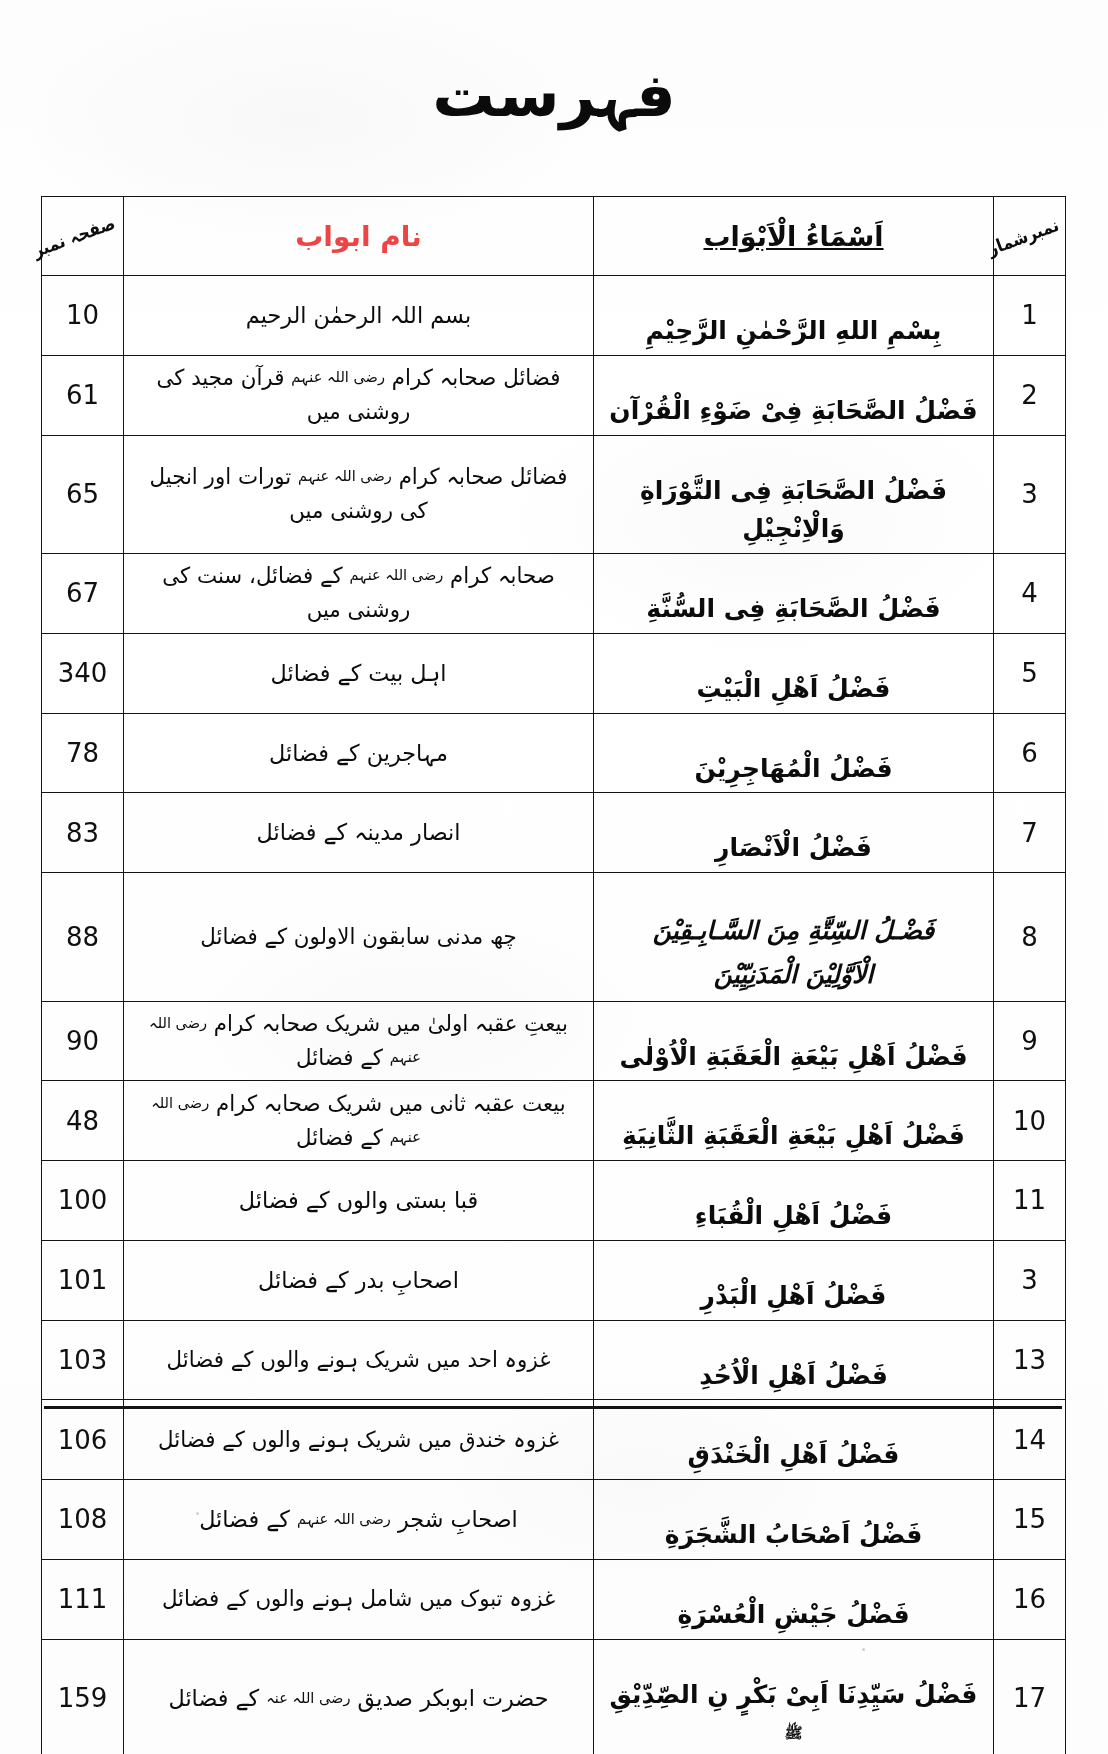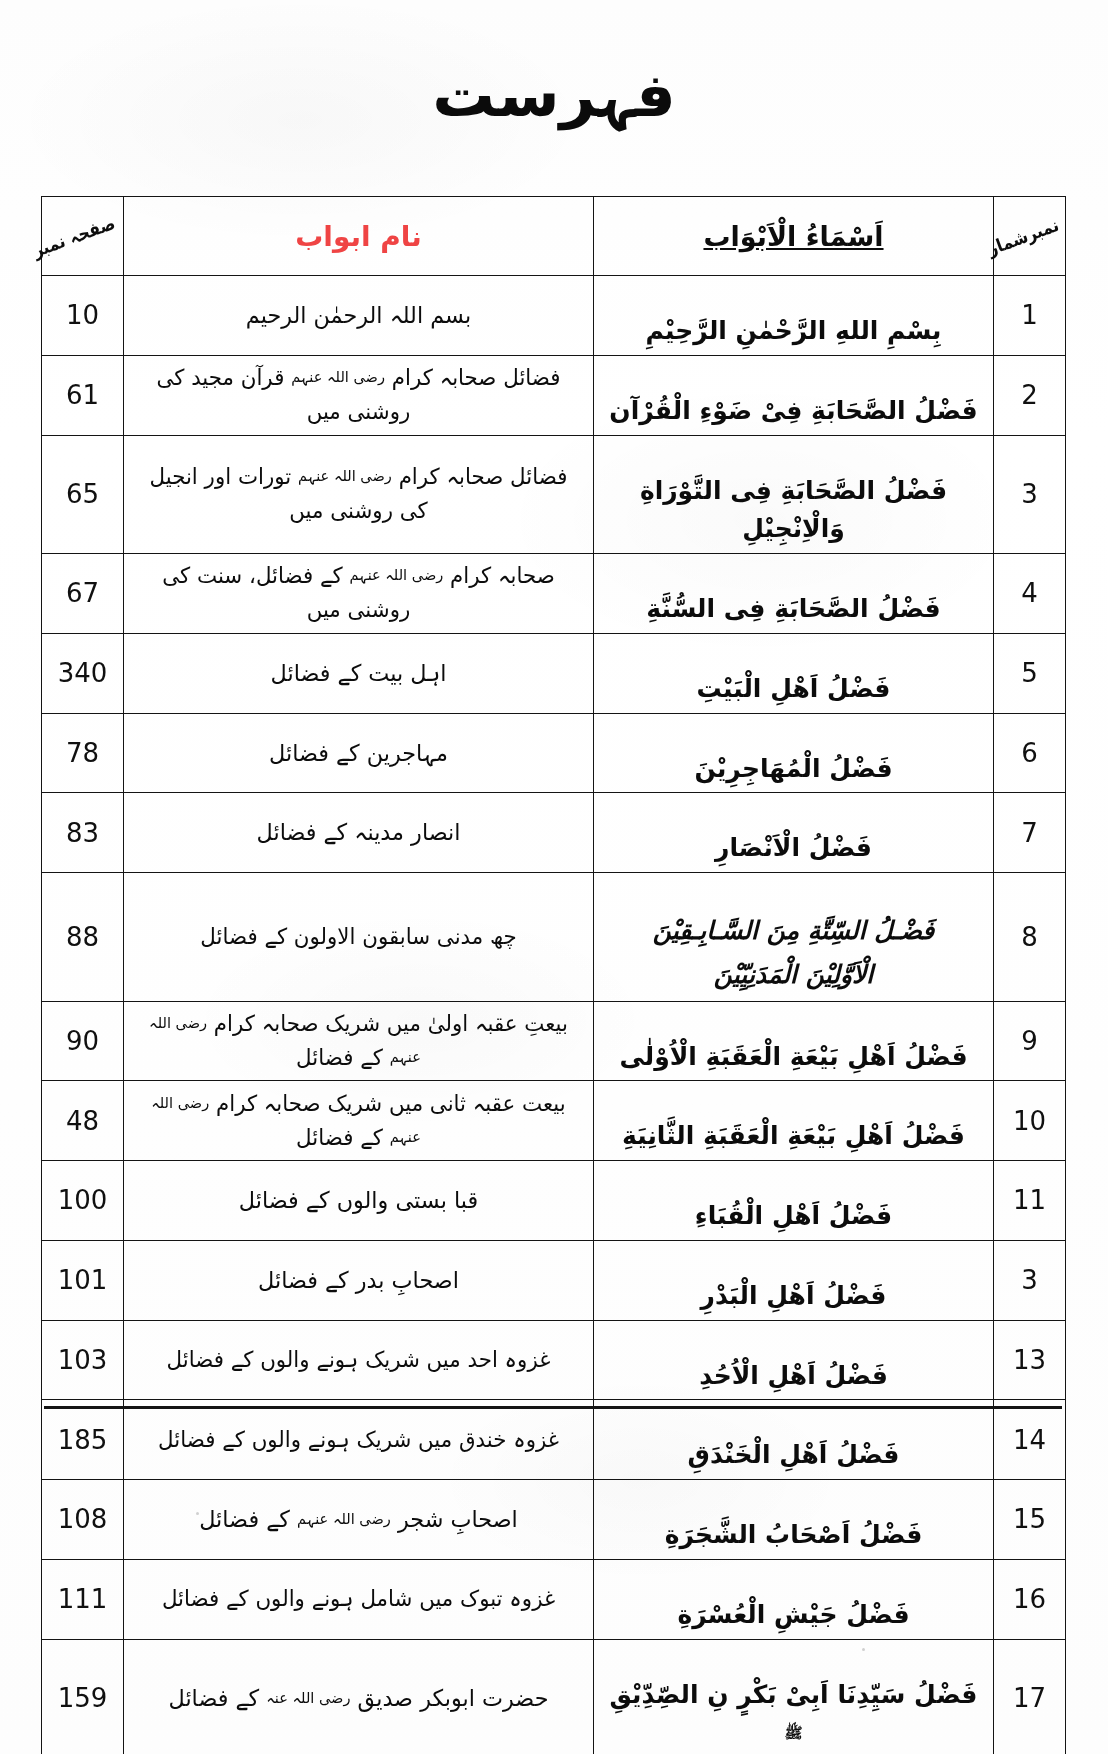--- a/index.html
+++ b/index.html
@@ -343,21 +343,21 @@
           <td class="col-page">103</td>
         </tr>
         <tr>
           <td class="col-serial">14</td>
           <td class="col-ar">
             <span class="ar-text">فَضْلُ اَهْلِ الْخَنْدَقِ</span>
           </td>
           <td>
             <span class="ur-text two-line">غزوہ خندق میں شریک ہونے والوں کے فضائل</span>
           </td>
-          <td class="col-page">185</td>
+          <td class="col-page">106</td>
         </tr>
         <tr>
           <td class="col-serial">15</td>
           <td class="col-ar">
             <span class="ar-text">فَضْلُ اَصْحَابُ الشَّجَرَةِ</span>
           </td>
           <td>
             <span class="ur-text">اصحابِ شجر <span class="honorific">رضی اللہ عنہم</span> کے فضائل</span>
           </td>
           <td class="col-page">108</td>

